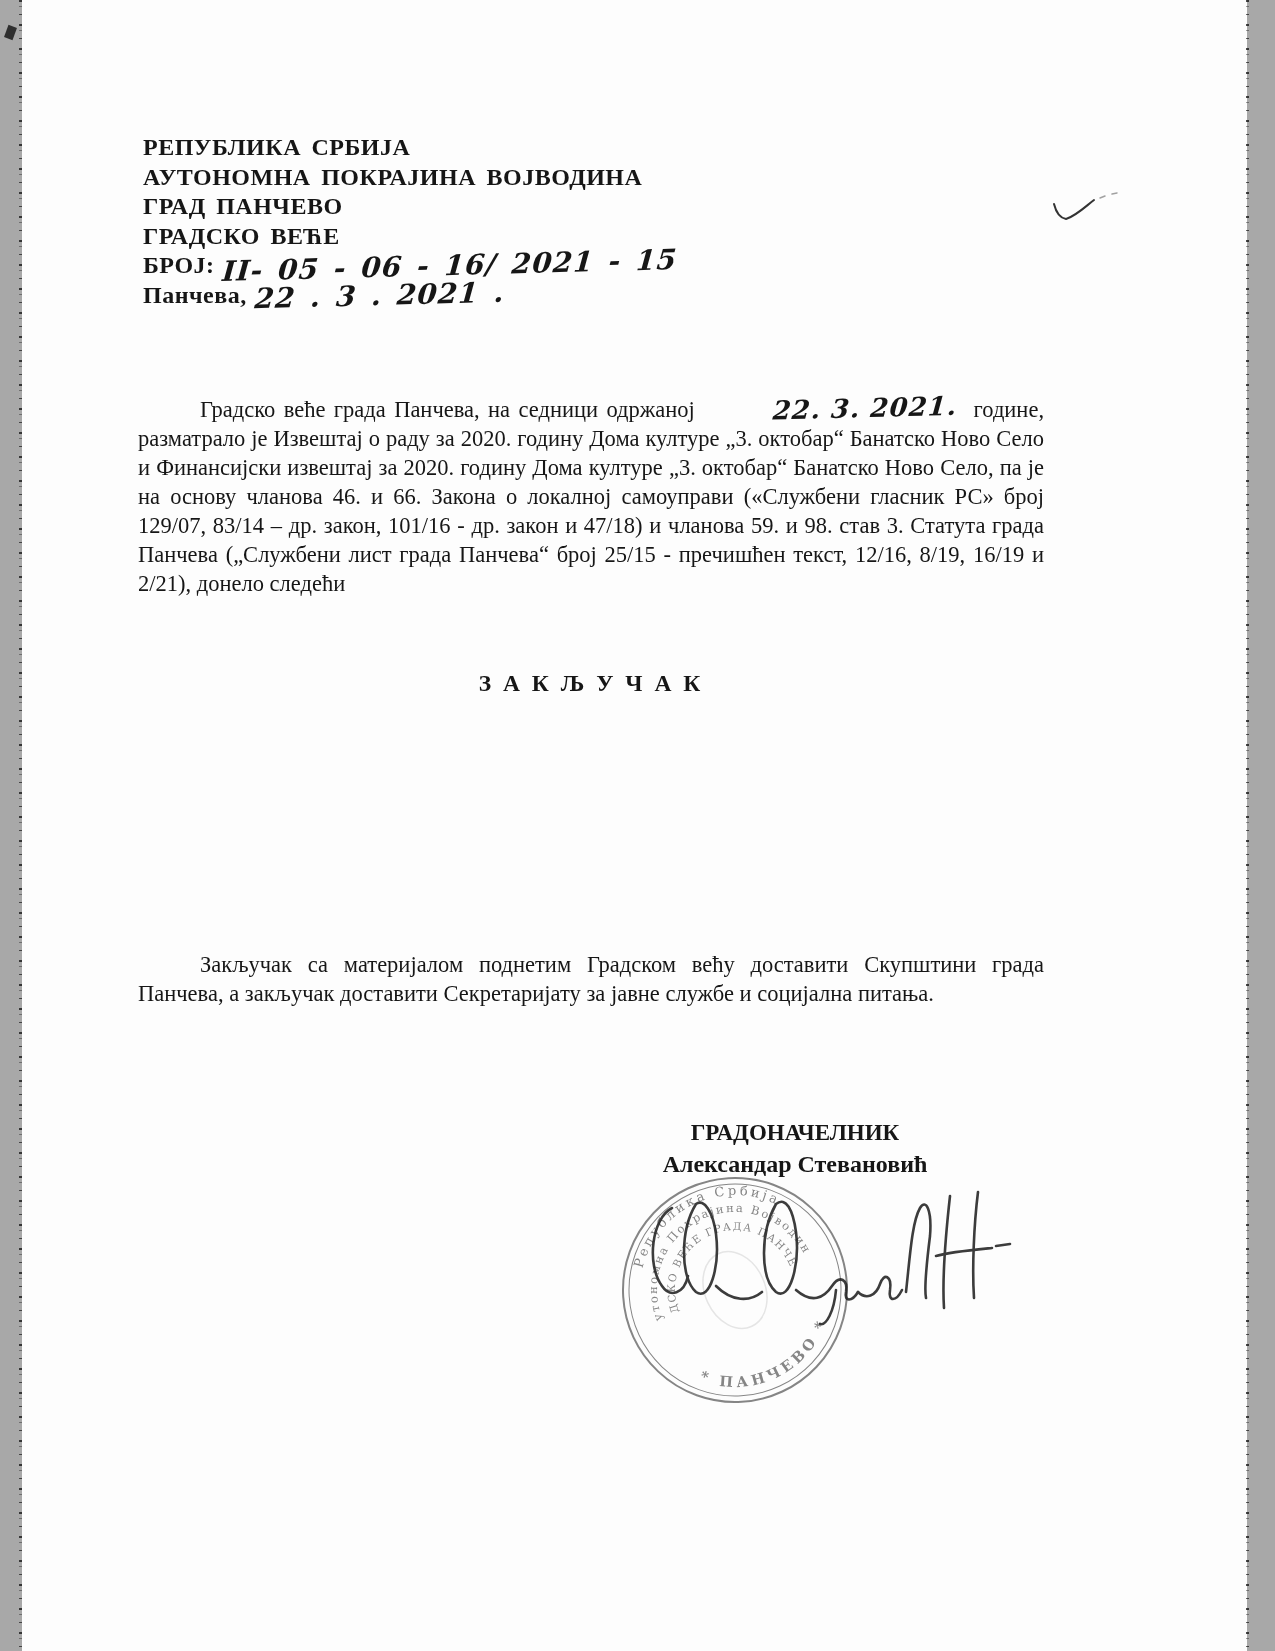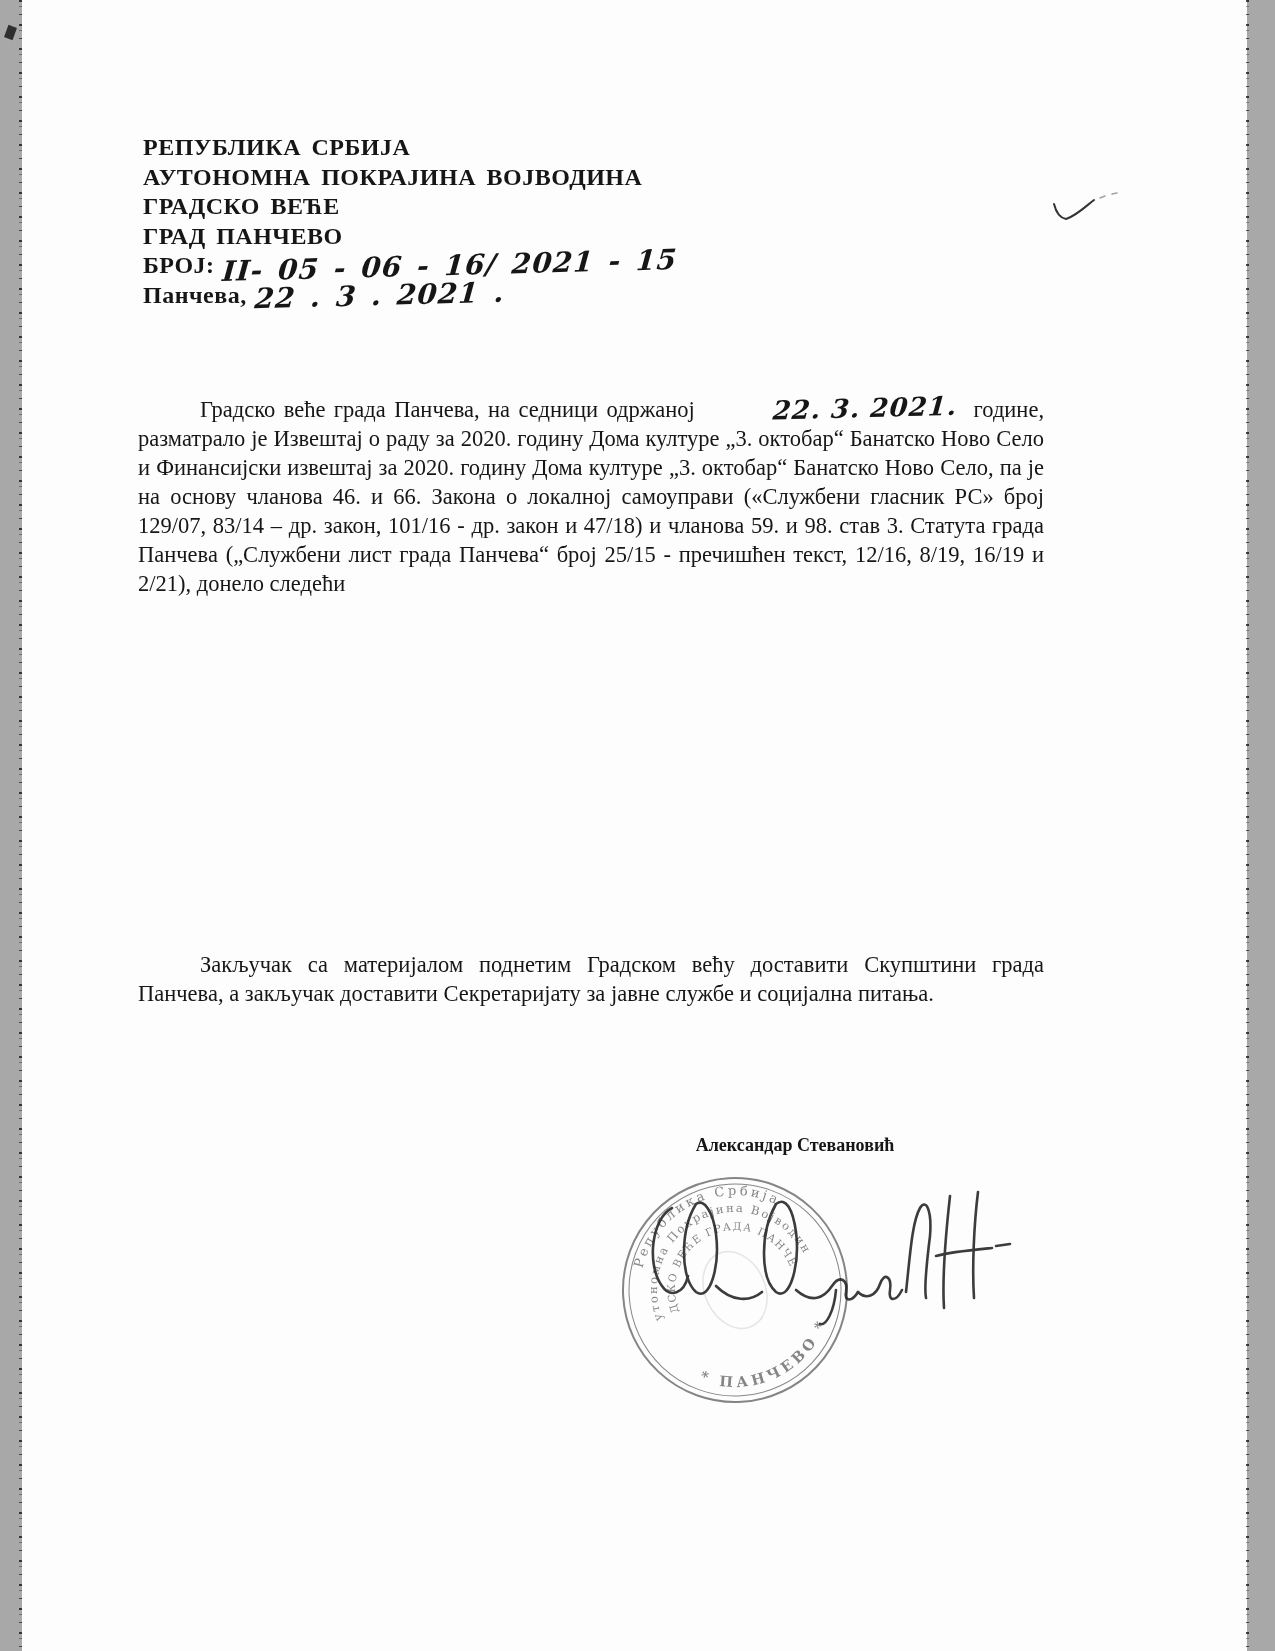--- a/index.html
+++ b/index.html
@@ -48,21 +48,21 @@
   .p3{top:950px;}
   .heading{
     position:absolute;left:138px;top:670px;width:906px;margin:0;
     text-align:center;font-size:23.5px;font-weight:bold;letter-spacing:3px;
   }
   .sigblock{
     position:absolute;left:595px;top:1118px;width:400px;
     text-align:center;font-weight:bold;font-size:23px;line-height:30.5px;
     white-space:nowrap;
   }
-  .sig-name{font-size:18px;margin-top:12px;}
+  .sig-name{font-size:24px;}
   .stamp{position:absolute;left:575px;top:1130px;}
   .stamp text{fill:#4d4d4d;font-family:"DejaVu Serif", serif;}
   .st-outer{font-size:13px;letter-spacing:3px;}
   .st-mid{font-size:11.5px;letter-spacing:2px;}
   .st-inner{font-size:10.5px;letter-spacing:1.5px;}
   .st-bottom{font-size:14.5px;letter-spacing:4px;font-weight:bold;}
   .sig-svg{position:absolute;left:600px;top:1160px;}
   .tick-svg{position:absolute;left:1042px;top:186px;}
 </style>
 </head>
@@ -72,46 +72,48 @@
 
   <div class="edge left"></div>
   <div class="edge right"></div>
   <div class="speckle s-left"></div>
   <div class="speckle s-right"></div>
   <div class="corner-mark"></div>
 
   <header class="letterhead">
     <div>РЕПУБЛИКА СРБИЈА</div>
     <div>АУТОНОМНА ПОКРАЈИНА ВОЈВОДИНА</div>
+    <div>ГРАД ПАНЧЕВО</div>
     <div>ГРАДСКО ВЕЋЕ</div>
-    <div>ГРАД ПАНЧЕВО</div>
     <div>
       <span>БРОЈ:</span><span class="hand lh-hand">II- 05 - 06 - 16/ 2021 - 15</span>
     </div>
     <div>
       <span>Панчева,</span><span class="hand lh-hand">22 . 3 . 2021 .</span>
     </div>
   </header>
 
   <svg class="tick-svg" width="90" height="45" viewBox="0 0 90 45">
     <path d="M 12 18 C 14 26, 18 32, 24 33 C 34 30, 44 20, 52 14" fill="none" stroke="#333" stroke-width="2" stroke-linecap="round"></path>
     <path d="M 58 12 L 63 10 M 70 8 L 75 7" fill="none" stroke="#555" stroke-width="1.5" stroke-linecap="round" opacity=".55"></path>
   </svg>
 
   <p class="para p1">
     <span>Градско веће града Панчева, на седници одржаној</span>
     <span class="hand inline-date">22. 3. 2021.</span>
     <span>године, разматрало је Извештај о раду за 2020. годину Дома културе „3. октобар“ Банатско Ново Село и Финансијски извештај за 2020. годину Дома културе „3. октобар“ Банатско Ново Село, па је на основу чланова 46. и 66. Закона о локалној самоуправи («Службени гласник РС» број 129/07, 83/14 – др. закон, 101/16 - др. закон и 47/18) и чланова 59. и 98. став 3. Статута града Панчева („Службени лист града Панчева“ број 25/15 - пречишћен текст, 12/16, 8/19, 16/19 и 2/21), донело следећи</span>
   </p>
 
+  <h2 class="heading">З А К Љ У Ч А К</h2>
 
 
   <p class="para p3">Закључак са материјалом поднетим Градском већу доставити Скупштини града Панчева, а закључак доставити Секретаријату за јавне службе и социјална питања.</p>
 
   <div class="sigblock">
+    <div class="sig-title">ГРАДОНАЧЕЛНИК</div>
     <div class="sig-name">Александар Стевановић</div>
   </div>
 
   <svg class="stamp" width="320" height="320" viewBox="0 0 320 320" opacity="0.68">
     <defs>
       <path id="arc-outer" d="M 65 160 A 95 95 0 0 1 255 160"></path>
       <path id="arc-mid" d="M 82 160 A 78 78 0 0 1 238 160"></path>
       <path id="arc-inner" d="M 100 160 A 60 60 0 0 1 220 160"></path>
       <path id="arc-bottom" d="M 63 160 A 97 97 0 0 0 257 160"></path>
     </defs>

